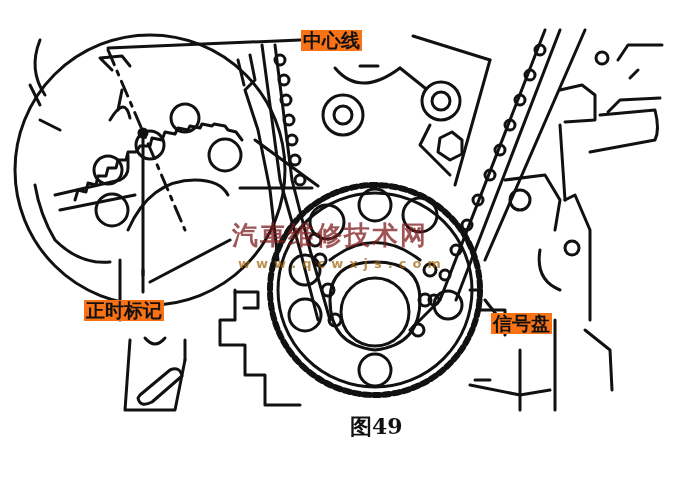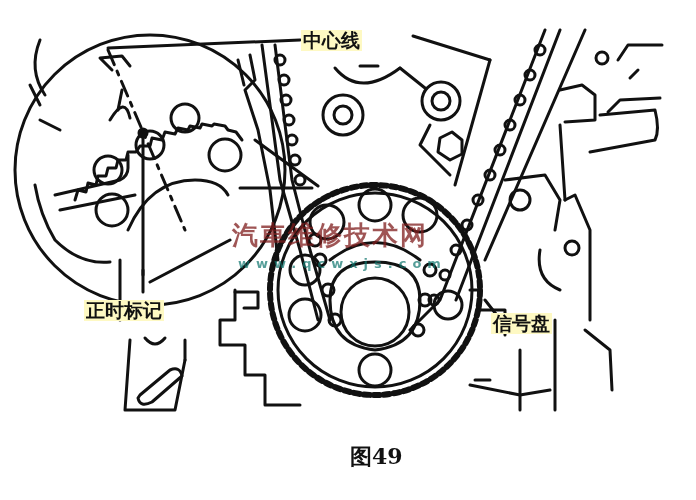--- a/index.html
+++ b/index.html
@@ -1,25 +1,25 @@
 <!DOCTYPE html>
 <html><head>
   <meta charset="utf-8">
   <style>
     html, body { margin: 0; padding: 0; background: #ffffff; }
     body { width: 696px; height: 500px; position: relative; overflow: hidden; font-family: "DejaVu Sans", sans-serif; }
     #stage { position: absolute; left: 0; top: 0; width: 696px; height: 500px; }
     svg.drawing { position: absolute; left: 0; top: 0; }
-    .label { position: absolute; font-family: "DejaVu Sans", sans-serif; font-weight: bold; color: #111; background: #fef9c3; line-height: 1; white-space: nowrap; }
+    .label { position: absolute; font-family: "DejaVu Sans", sans-serif; font-weight: bold; color: #111; background: #f97316; line-height: 1; white-space: nowrap; }
     .lbl-center { left: 301px; top: 30px; font-size: 19px; padding: 1px 2px; }
     .lbl-timing { left: 84px; top: 300px; font-size: 19px; padding: 1px 2px; }
     .lbl-signal { left: 491px; top: 313px; font-size: 19px; padding: 1px 2px; }
-    .caption { position: absolute; left: 350px; top: 445px; font-size: 22px; font-weight: bold; color: #111; line-height: 1; font-family: "DejaVu Serif", serif; }
+    .caption { position: absolute; left: 350px; top: 415px; font-size: 22px; font-weight: bold; color: #111; line-height: 1; font-family: "DejaVu Serif", serif; }
     .watermark { position: absolute; left: 232px; top: 222px; color: #7f1d1d; opacity: 0.75; font-family: "DejaVu Serif", serif; font-size: 26px; font-weight: bold; letter-spacing: 2px; line-height: 1; white-space: nowrap; pointer-events: none; }
-    .watermark-url { position: absolute; left: 238px; top: 257px; color: #0f766e; opacity: 0.7; font-family: "DejaVu Sans", sans-serif; font-size: 13px; font-weight: bold; letter-spacing: 6px; line-height: 1; white-space: nowrap; pointer-events: none; }
+    .watermark-url { position: absolute; left: 238px; top: 257px; color: #a16207; opacity: 0.7; font-family: "DejaVu Sans", sans-serif; font-size: 13px; font-weight: bold; letter-spacing: 6px; line-height: 1; white-space: nowrap; pointer-events: none; }
   </style>
 </head>
 <body>
 
 <div id="stage">
 
   <svg class="drawing" width="696" height="500" viewBox="0 0 696 500" xmlns="http://www.w3.org/2000/svg">
     <g fill="none" stroke="#111" stroke-width="3" stroke-linecap="round" stroke-linejoin="round">
 
       <g>

